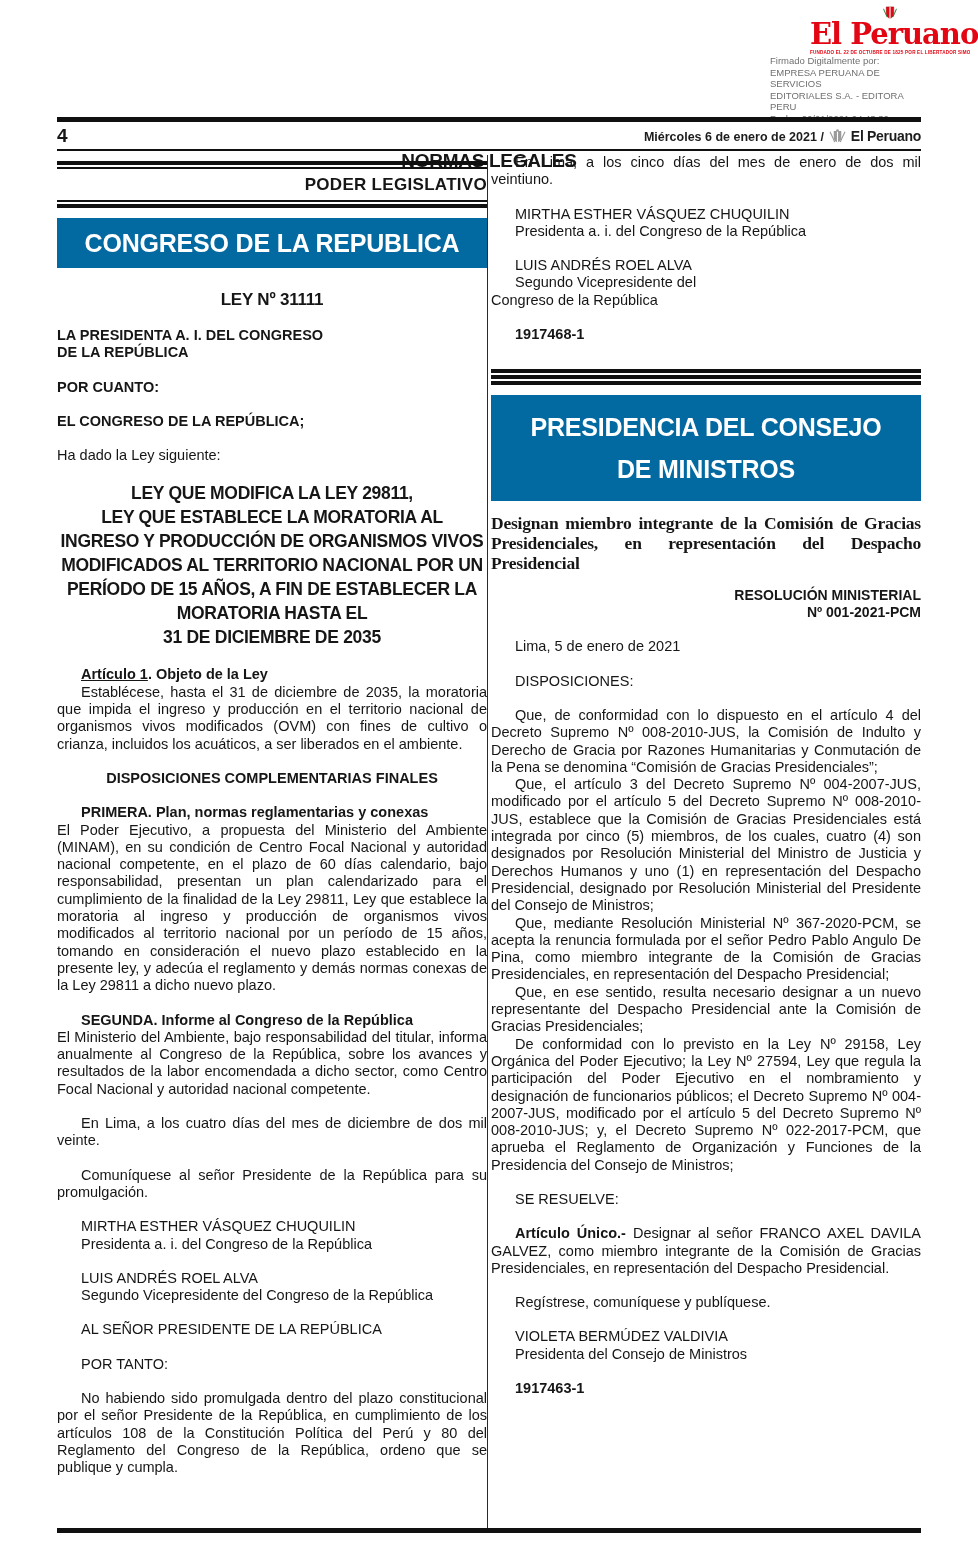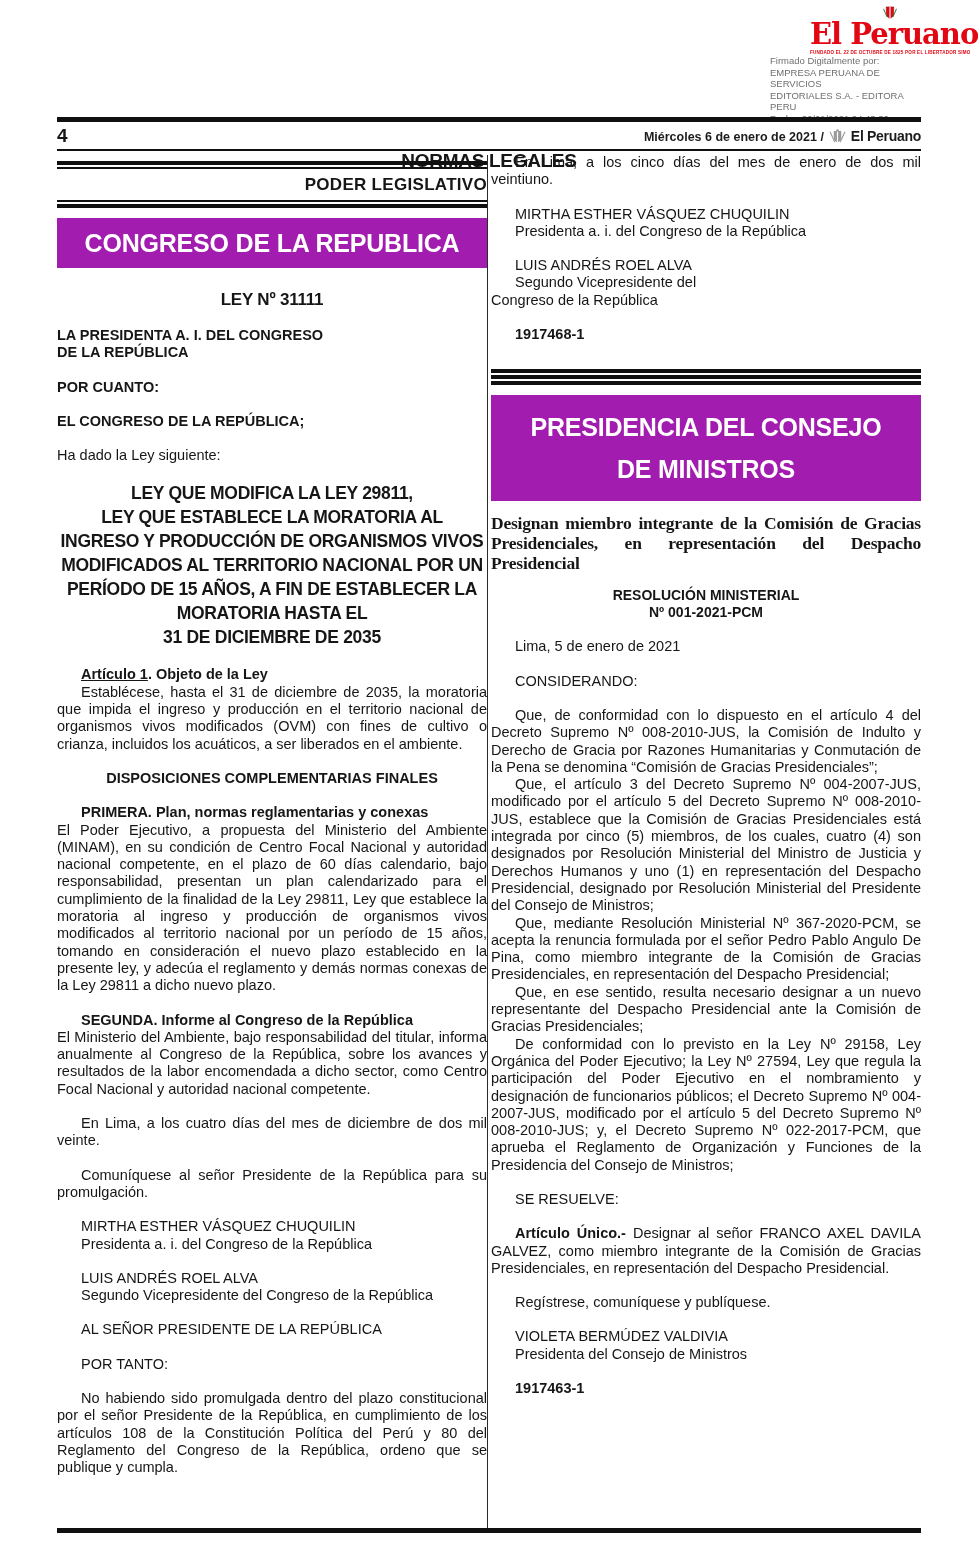--- a/index.html
+++ b/index.html
@@ -46,21 +46,21 @@
   .page-botline { left:57px; right:57px; top:1528px; border-top:5px solid #101010; }
 
   
   .sec-banner { text-align:center; }
   .sec-rule-a { border-top:4px solid #101010; border-bottom:2px solid #101010; height:8px; }
   .sec-title { font-size:17px; font-weight:bold; letter-spacing:.3px; padding:6px 0 5px 0;text-align:right; }
   .sec-rule-b { border-top:2px solid #101010; border-bottom:4px solid #101010; height:8px; }
 
   
   .entity-banner {
-    background:#a21caf; color:#ffffff; text-align:center;
+    background:#0369a1; color:#ffffff; text-align:center;
     font-weight:bold; font-size:25px; letter-spacing:-.2px;
     padding:11px 18px; margin-top:10px; line-height:42px;
   }
   .entity-one { line-height:28px; }
 
   
   .prelines { white-space:pre-line; }
   p, .blk { font-size:14.5px; line-height:17.3px; }
   .gap    { margin-top:17px; }
   .gap-sm { margin-top:10px; }
@@ -196,26 +196,26 @@
   <div class="sec-banner" style="margin-top:26px;">
     <div class="sec-rule-a"></div>
     <div class="sec-rule-b"></div>
   </div>
 
   <div class="entity-banner prelines">PRESIDENCIA DEL CONSEJO
 DE MINISTROS</div>
 
   <div class="headline">Designan miembro integrante de la Comisión de Gracias Presidenciales, en representación del Despacho Presidencial</div>
 
-  <div class="res-head gap-sm prelines" style="margin-top:14px;">RESOLUCIÓN MINISTERIAL
+  <div class="res-head gap-sm prelines" style="margin-top:14px;text-align:right;">RESOLUCIÓN MINISTERIAL
 Nº 001-2021-PCM</div>
 
   <p class="gap ind">Lima, 5 de enero de 2021</p>
 
-  <p class="gap ind">CONSIDERANDO:</p>
+  <p class="gap ind">DISPOSICIONES:</p>
 
   <p class="gap just ind">Que, de conformidad con lo dispuesto en el artículo 4 del Decreto Supremo Nº 008-2010-JUS, la Comisión de Indulto y Derecho de Gracia por Razones Humanitarias y Conmutación de la Pena se denomina “Comisión de Gracias Presidenciales”;</p>
   <p class="just ind">Que, el artículo 3 del Decreto Supremo Nº 004-2007-JUS, modificado por el artículo 5 del Decreto Supremo Nº 008-2010-JUS, establece que la Comisión de Gracias Presidenciales está integrada por cinco (5) miembros, de los cuales, cuatro (4) son designados por Resolución Ministerial del Ministro de Justicia y Derechos Humanos y uno (1) en representación del Despacho Presidencial, designado por Resolución Ministerial del Presidente del Consejo de Ministros;</p>
   <p class="just ind">Que, mediante Resolución Ministerial Nº 367-2020-PCM, se acepta la renuncia formulada por el señor Pedro Pablo Angulo De Pina, como miembro integrante de la Comisión de Gracias Presidenciales, en representación del Despacho Presidencial;</p>
   <p class="just ind">Que, en ese sentido, resulta necesario designar a un nuevo representante del Despacho Presidencial ante la Comisión de Gracias Presidenciales;</p>
   <p class="just ind">De conformidad con lo previsto en la Ley Nº 29158, Ley Orgánica del Poder Ejecutivo; la Ley Nº 27594, Ley que regula la participación del Poder Ejecutivo en el nombramiento y designación de funcionarios públicos; el Decreto Supremo Nº 004-2007-JUS, modificado por el artículo 5 del Decreto Supremo Nº 008-2010-JUS; y, el Decreto Supremo Nº 022-2017-PCM, que aprueba el Reglamento de Organización y Funciones de la Presidencia del Consejo de Ministros;</p>
 
   <p class="gap ind">SE RESUELVE:</p>
 
   <p class="gap just ind"><span class="b">Artículo Único.-</span><span> Designar al señor FRANCO AXEL DAVILA GALVEZ, como miembro integrante de la Comisión de Gracias Presidenciales, en representación del Despacho Presidencial.</span></p>

